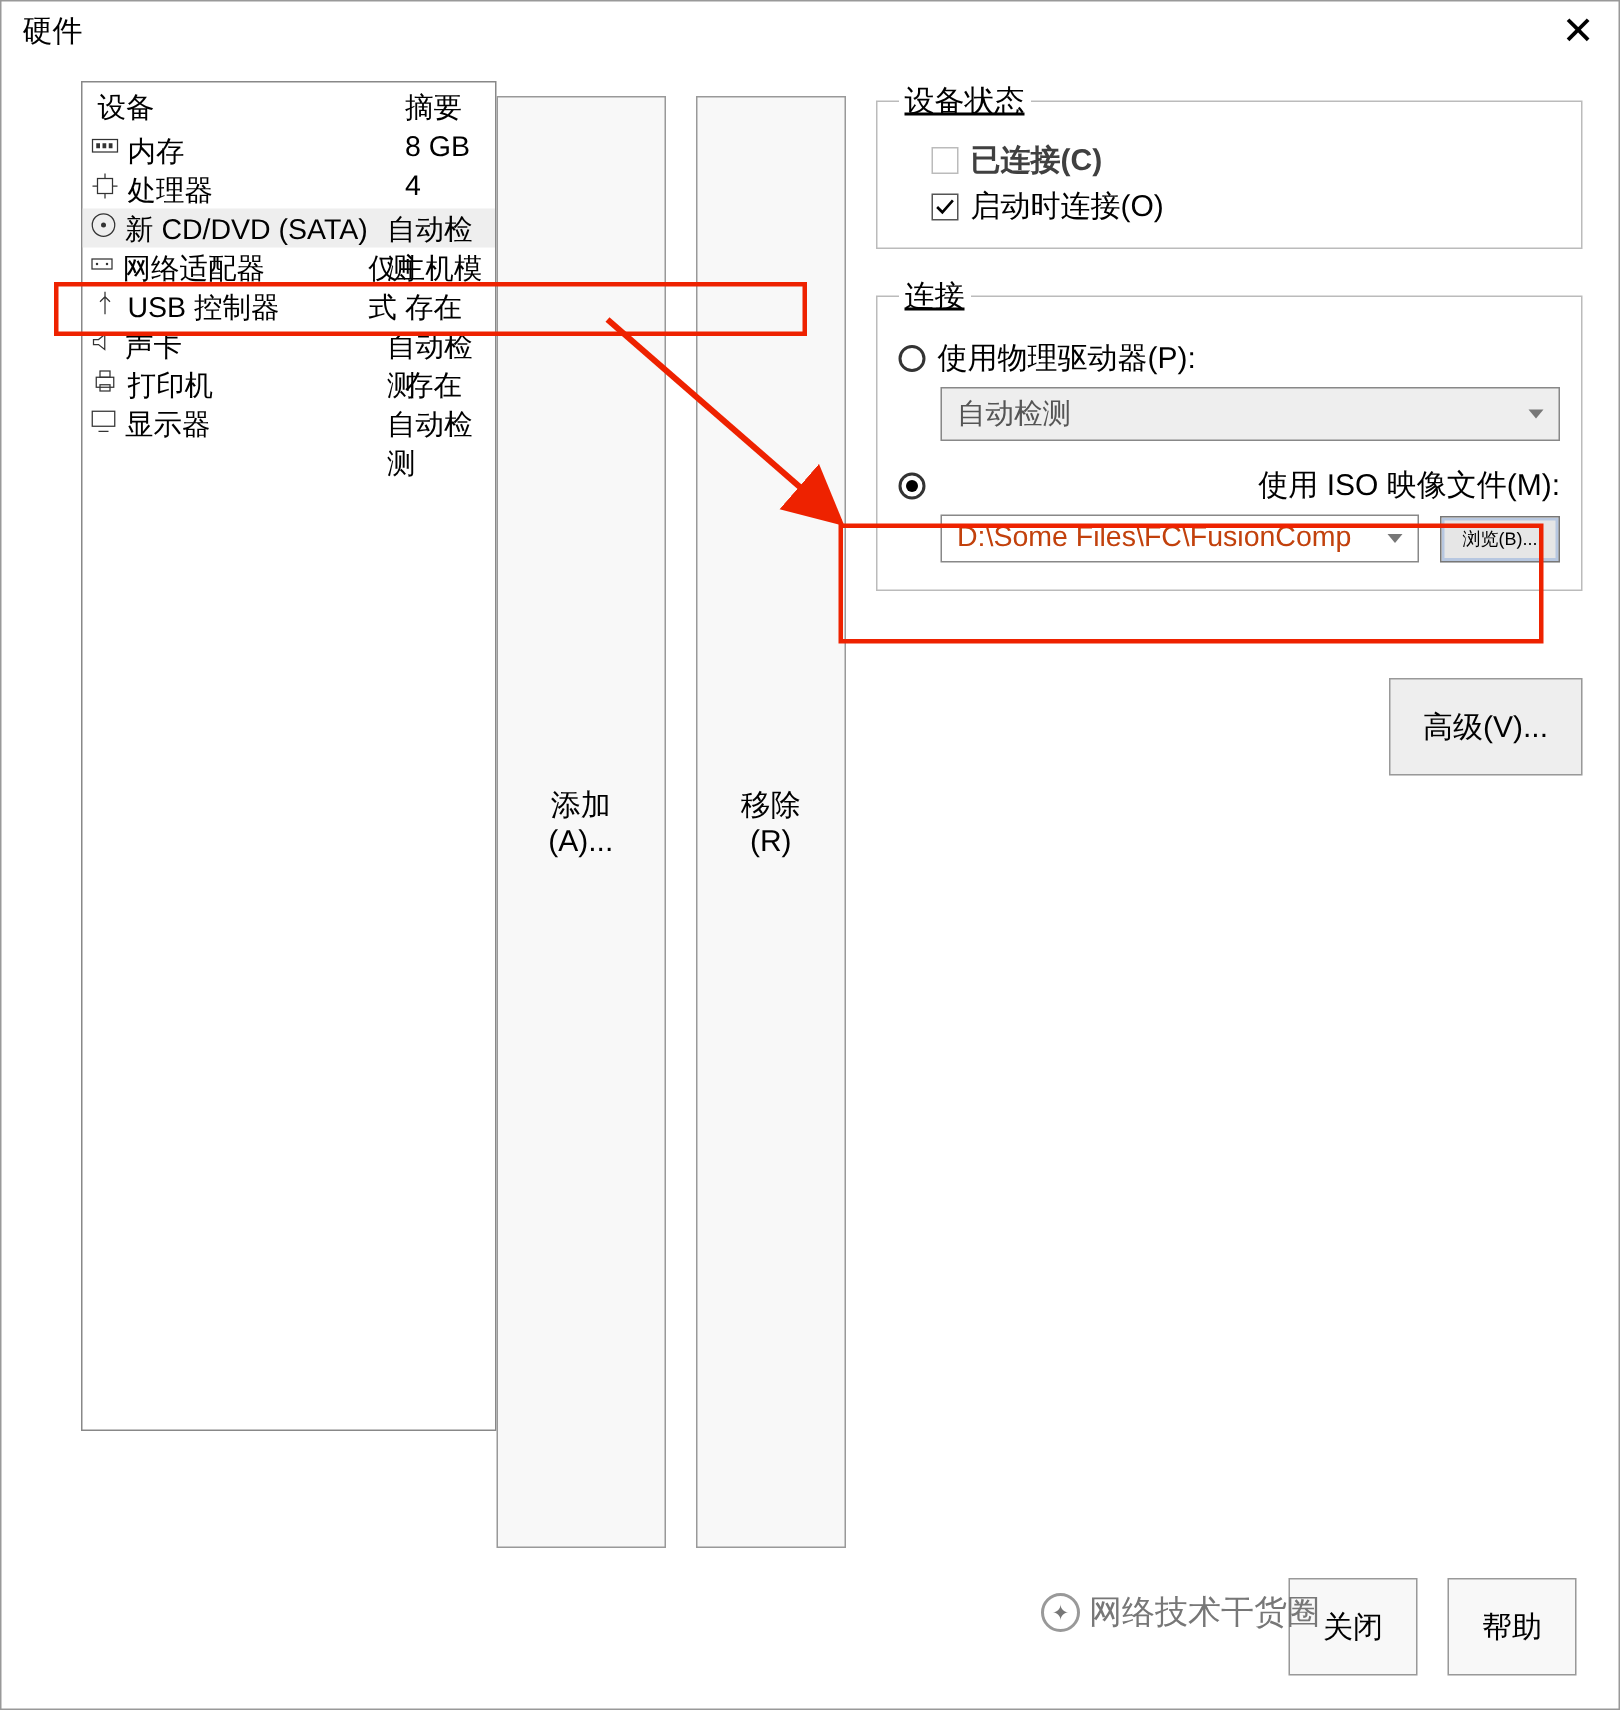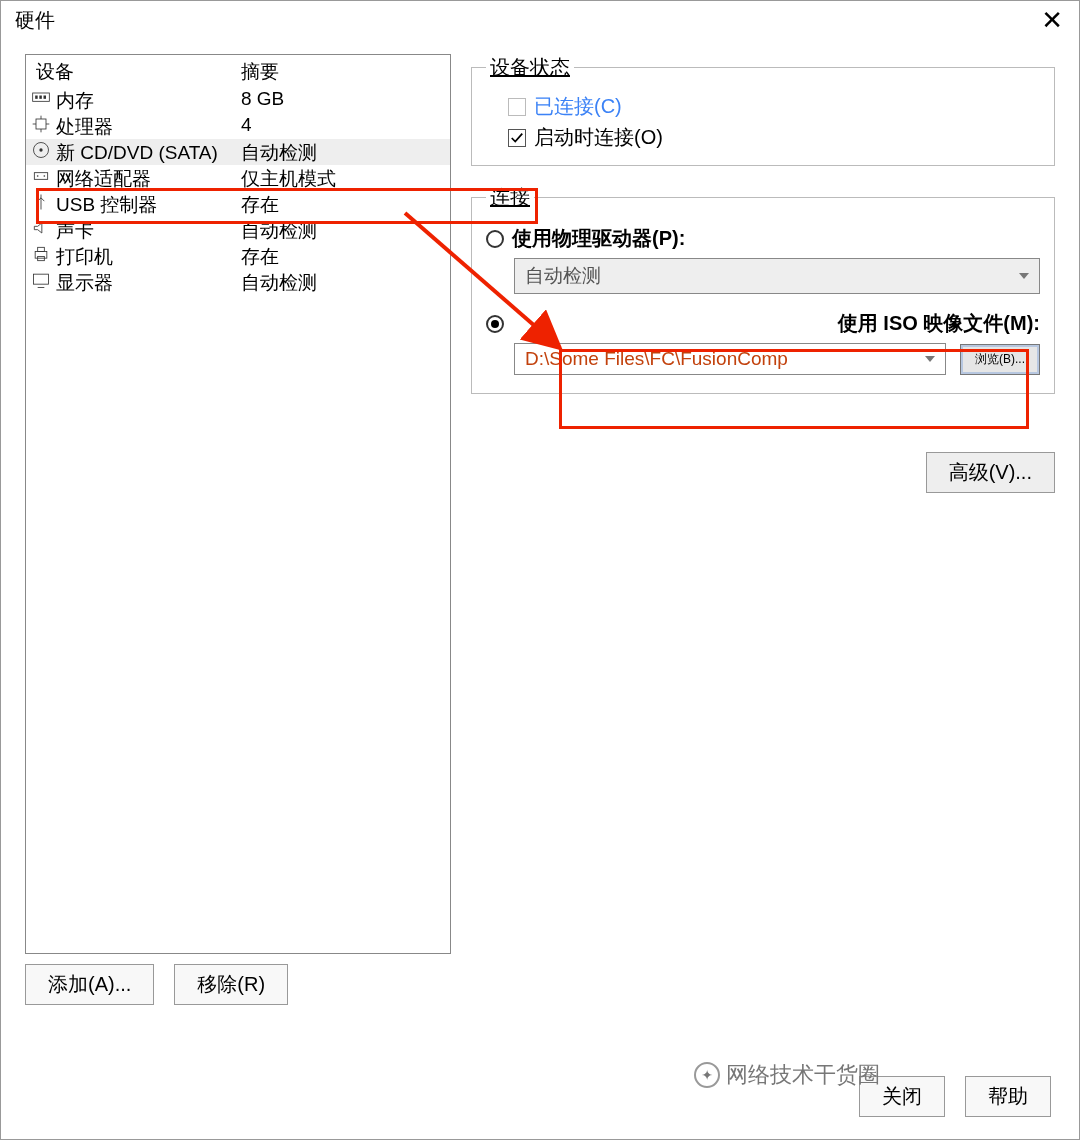--- a/index.html
+++ b/index.html
@@ -1,53 +1,53 @@
 <!DOCTYPE html>
 <html><head>
 <meta charset="utf-8">
 <style>
   * { box-sizing: border-box; font-family: "Microsoft YaHei", "Segoe UI", sans-serif; }
   body { margin: 0; background: #fff; width: 1080px; height: 1140px; position: relative; }
   .window { width: 1080px; height: 1140px; border: 1px solid #999; background: #fff; display: flex; flex-direction: column; }
   .titlebar { display: flex; justify-content: space-between; align-items: center; padding: 4px 10px 2px 14px; font-size: 20px; }
   .close-x { font-size: 26px; font-family: "Segoe UI Symbol", sans-serif; cursor: pointer; padding: 0 6px; }
   .content { flex: 1; display: flex; padding: 16px 24px 20px 24px; gap: 20px; position: relative; }
-  .left-col { width: 426px; display: flex; flex-direction: column; }
+  .left-col { width: 510px; display: flex; flex-direction: row; margin-left: 29px; }
   .device-table { border: 1px solid #888; height: 900px; background: #fff; position: relative; overflow: hidden; }
   .dt-head { display: flex; font-size: 19px; padding: 4px 0 2px 0; }
   .dt-head .col1 { width: 215px; padding-left: 10px; }
   .dt-head .col2 { padding-left: 0; }
   .dt-body { font-size: 19px; }
   .dt-row { display: flex; align-items: flex-start; padding: 1px 0; height: 26px; }
   .dt-row.selected { background: #eee; }
   .dt-row .icon { width: 30px; display: flex; justify-content: center; align-items: center; }
   .dt-row .col1 { width: 185px; overflow: hidden; white-space: nowrap; }
   .dt-row .col2 { }
   .below-table { display: flex; justify-content: flex-start; gap: 20px; padding-top: 10px; }
-  .btn { background: #f8f8f8; border: 1px solid #999; padding: 6px 22px; font-size: 20px; cursor: pointer; }
+  .btn { background: #f8f8f8; border: 1px solid #999; padding: 18px 22px; font-size: 20px; cursor: pointer; }
   .right-col { flex: 1; display: flex; flex-direction: column; }
   fieldset { border: 1px solid #bbb; margin: 0 0 18px 0; padding: 8px 14px 12px 14px; font-size: 20px; }
   legend { padding: 0 4px; font-size: 20px; text-decoration: underline; }
   .chk-row { display: flex; align-items: center; gap: 8px; margin: 4px 0 2px 22px; }
   .chk { width: 18px; height: 18px; border: 1px solid #555; display: inline-flex; align-items: center; justify-content: center; }
   .chk.disabled { border-color: #bbb; color: #888; }
   .chk svg { width: 14px; height: 14px; }
-  .radio-row { display: flex; align-items: center; gap: 8px; margin: 6px 0 6px 0; font-weight: bold; }
+  .radio-row { display: flex; align-items: center; gap: 8px; margin: 6px 0 6px 0; }
   .radio { width: 18px; height: 18px; border: 2px solid #333; border-radius: 50%; display: inline-flex; align-items: center; justify-content: center; }
   .radio.on::after { content: ""; width: 8px; height: 8px; background: #000; border-radius: 50%; }
   .combo { display: flex; align-items: center; border: 1px solid #888; background: #eee; color: #555; padding: 4px 10px; font-size: 19px; justify-content: space-between; margin-left: 28px; }
   .combo.active { background: #fff; color: #c2410c; align-items: center; }
   .caret { border-left: 5px solid transparent; border-right: 5px solid transparent; border-top: 6px solid #777; }
   .iso-row { display: flex; gap: 14px; margin-left: 28px; align-items: center; }
   .iso-row .combo { flex: 1; margin-left: 0; }
   .browse-btn { background: #e6e6e6; border: 1px solid #777; box-shadow: inset 0 0 0 2px #b7c7e0; padding: 6px 14px; font-size: 12px; cursor: pointer; }
   .adv-row { display: flex; justify-content: flex-end; margin-top: 40px; }
   .btn.adv { background: #eee; }
   .footer { display: flex; justify-content: flex-end; gap: 20px; padding: 0 28px 22px 0; }
-  .disabled-text { color: #3b82f6; }
+  .disabled-text { color: #404040; font-weight: bold; }
   .red-box { position: absolute; border: 3px solid #e20; pointer-events: none; }
   #rb1 { left: 36px; top: 188px; width: 502px; height: 36px; }
   #rb2 { left: 559px; top: 349px; width: 470px; height: 80px; }
   .arrow { position: absolute; left: 400px; top: 208px; pointer-events: none; }
   .watermark { position: absolute; right: 200px; bottom: 50px; font-size: 22px; color: #777; display: flex; align-items: center; gap: 6px; }
   .wm-ico { width: 26px; height: 26px; border-radius: 50%; border: 2px solid #999; display: inline-flex; align-items: center; justify-content: center; font-size: 14px; }
   .dev-icon { width:20px; height:20px; }
 </style>
 </head>
 <body>

